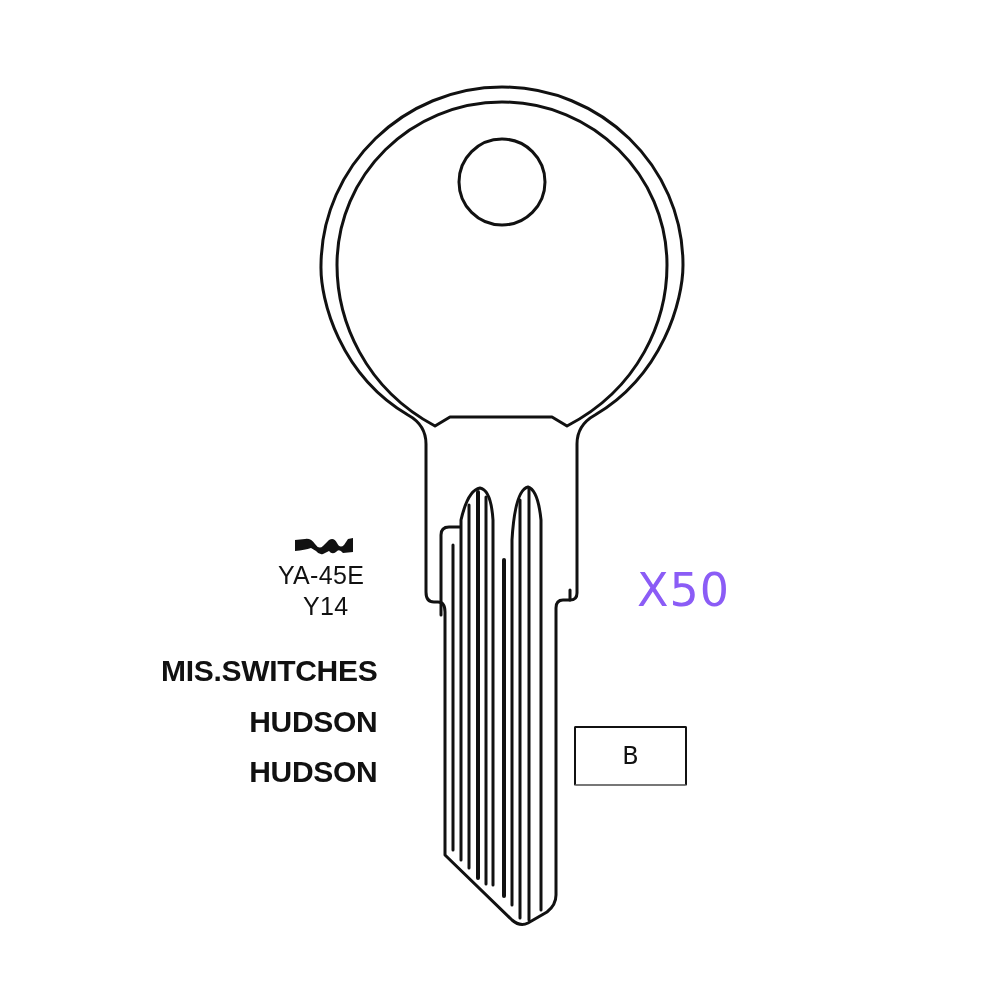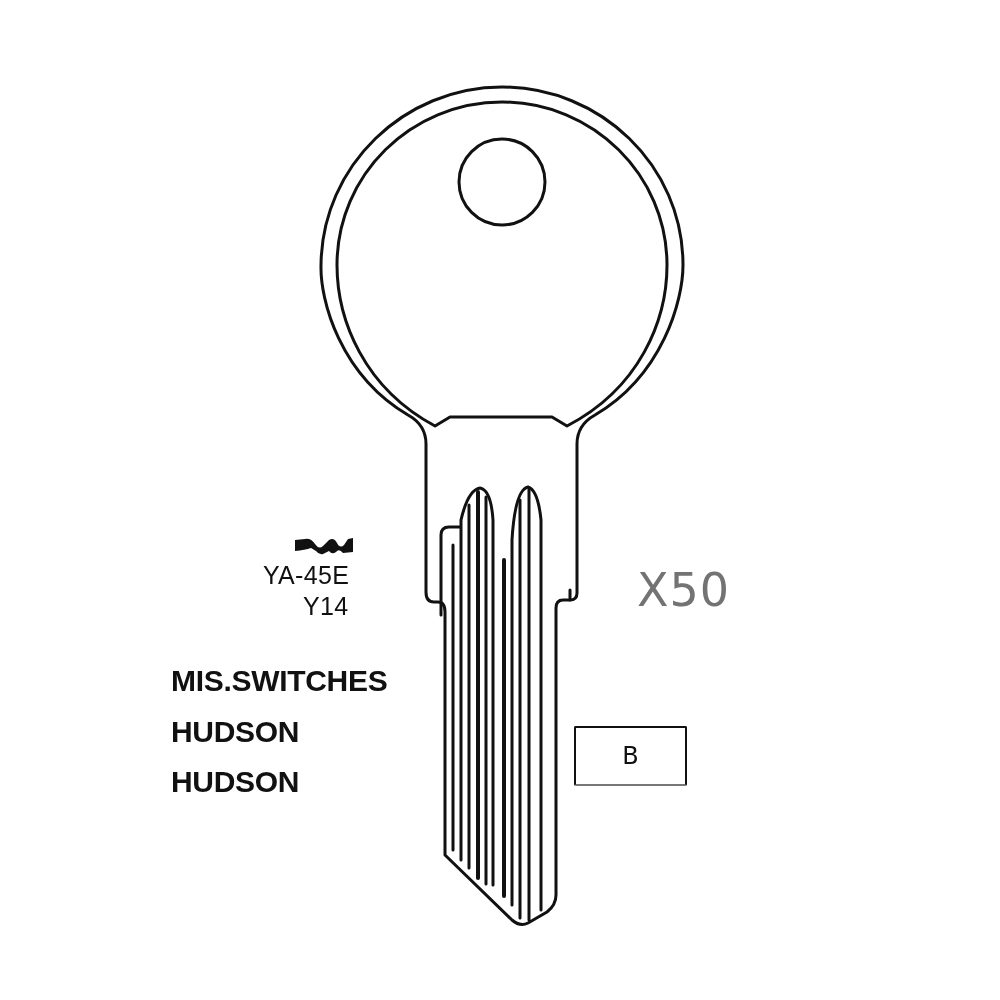--- a/index.html
+++ b/index.html
@@ -2,26 +2,26 @@
 <html><head>
   <meta charset="utf-8">
   <style>
     html, body { margin: 0; padding: 0; background: #ffffff; }
     body { width: 1000px; height: 1000px; position: relative; overflow: hidden;
            font-family: "Liberation Sans", sans-serif; }
     .key-drawing { position: absolute; left: 0; top: 0; width: 1000px; height: 1000px; }
     .profile-icon { position: absolute; left: 293px; top: 536px; width: 62px; height: 20px; }
     .code-label { position: absolute; font-family: "Liberation Sans", sans-serif; color: #111;
                   font-size: 25px; letter-spacing: 0.3px; white-space: nowrap; }
-    .code-primary { left: 263px; top: 561px; }
+    .code-primary { left: 278px; top: 561px; }
     .code-secondary { left: 303px; top: 592px; }
-    .apps { position: absolute; left: 160px; top: 650px; margin: 11px; padding: 0; list-style: none; }
+    .apps { position: absolute; left: 160px; top: 650px; margin: 1px; padding: 0; list-style: none; text-align: right; }
     .apps li { font-family: "Liberation Sans", sans-serif; font-weight: bold; font-size: 30px;
                color: #111; height: 50.5px; line-height: 40px; letter-spacing: -0.3px; white-space: nowrap; }
-    .qty { position: absolute; left: 637px; top: 563px; color: #737373;
+    .qty { position: absolute; left: 637px; top: 563px; color: #8b5cf6;
            font-family: "DejaVu Sans", sans-serif; font-size: 46px; letter-spacing: 1px; }
     .series-box { position: absolute; left: 574px; top: 726px; width: 113px; height: 60px;
                   box-sizing: border-box; border: 2.5px solid #111; border-radius: 2px;
                   border-bottom-color: #777; display: flex; align-items: center; justify-content: center; }
     .series-box span { font-family: "DejaVu Sans", sans-serif; font-size: 24px; color: #111; }
   </style>
 </head>
 <body>
 
 <svg class="key-drawing" viewBox="0 0 1000 1000" xmlns="http://www.w3.org/2000/svg" fill="none" stroke="#111" stroke-width="3" stroke-linejoin="round" stroke-linecap="round">

